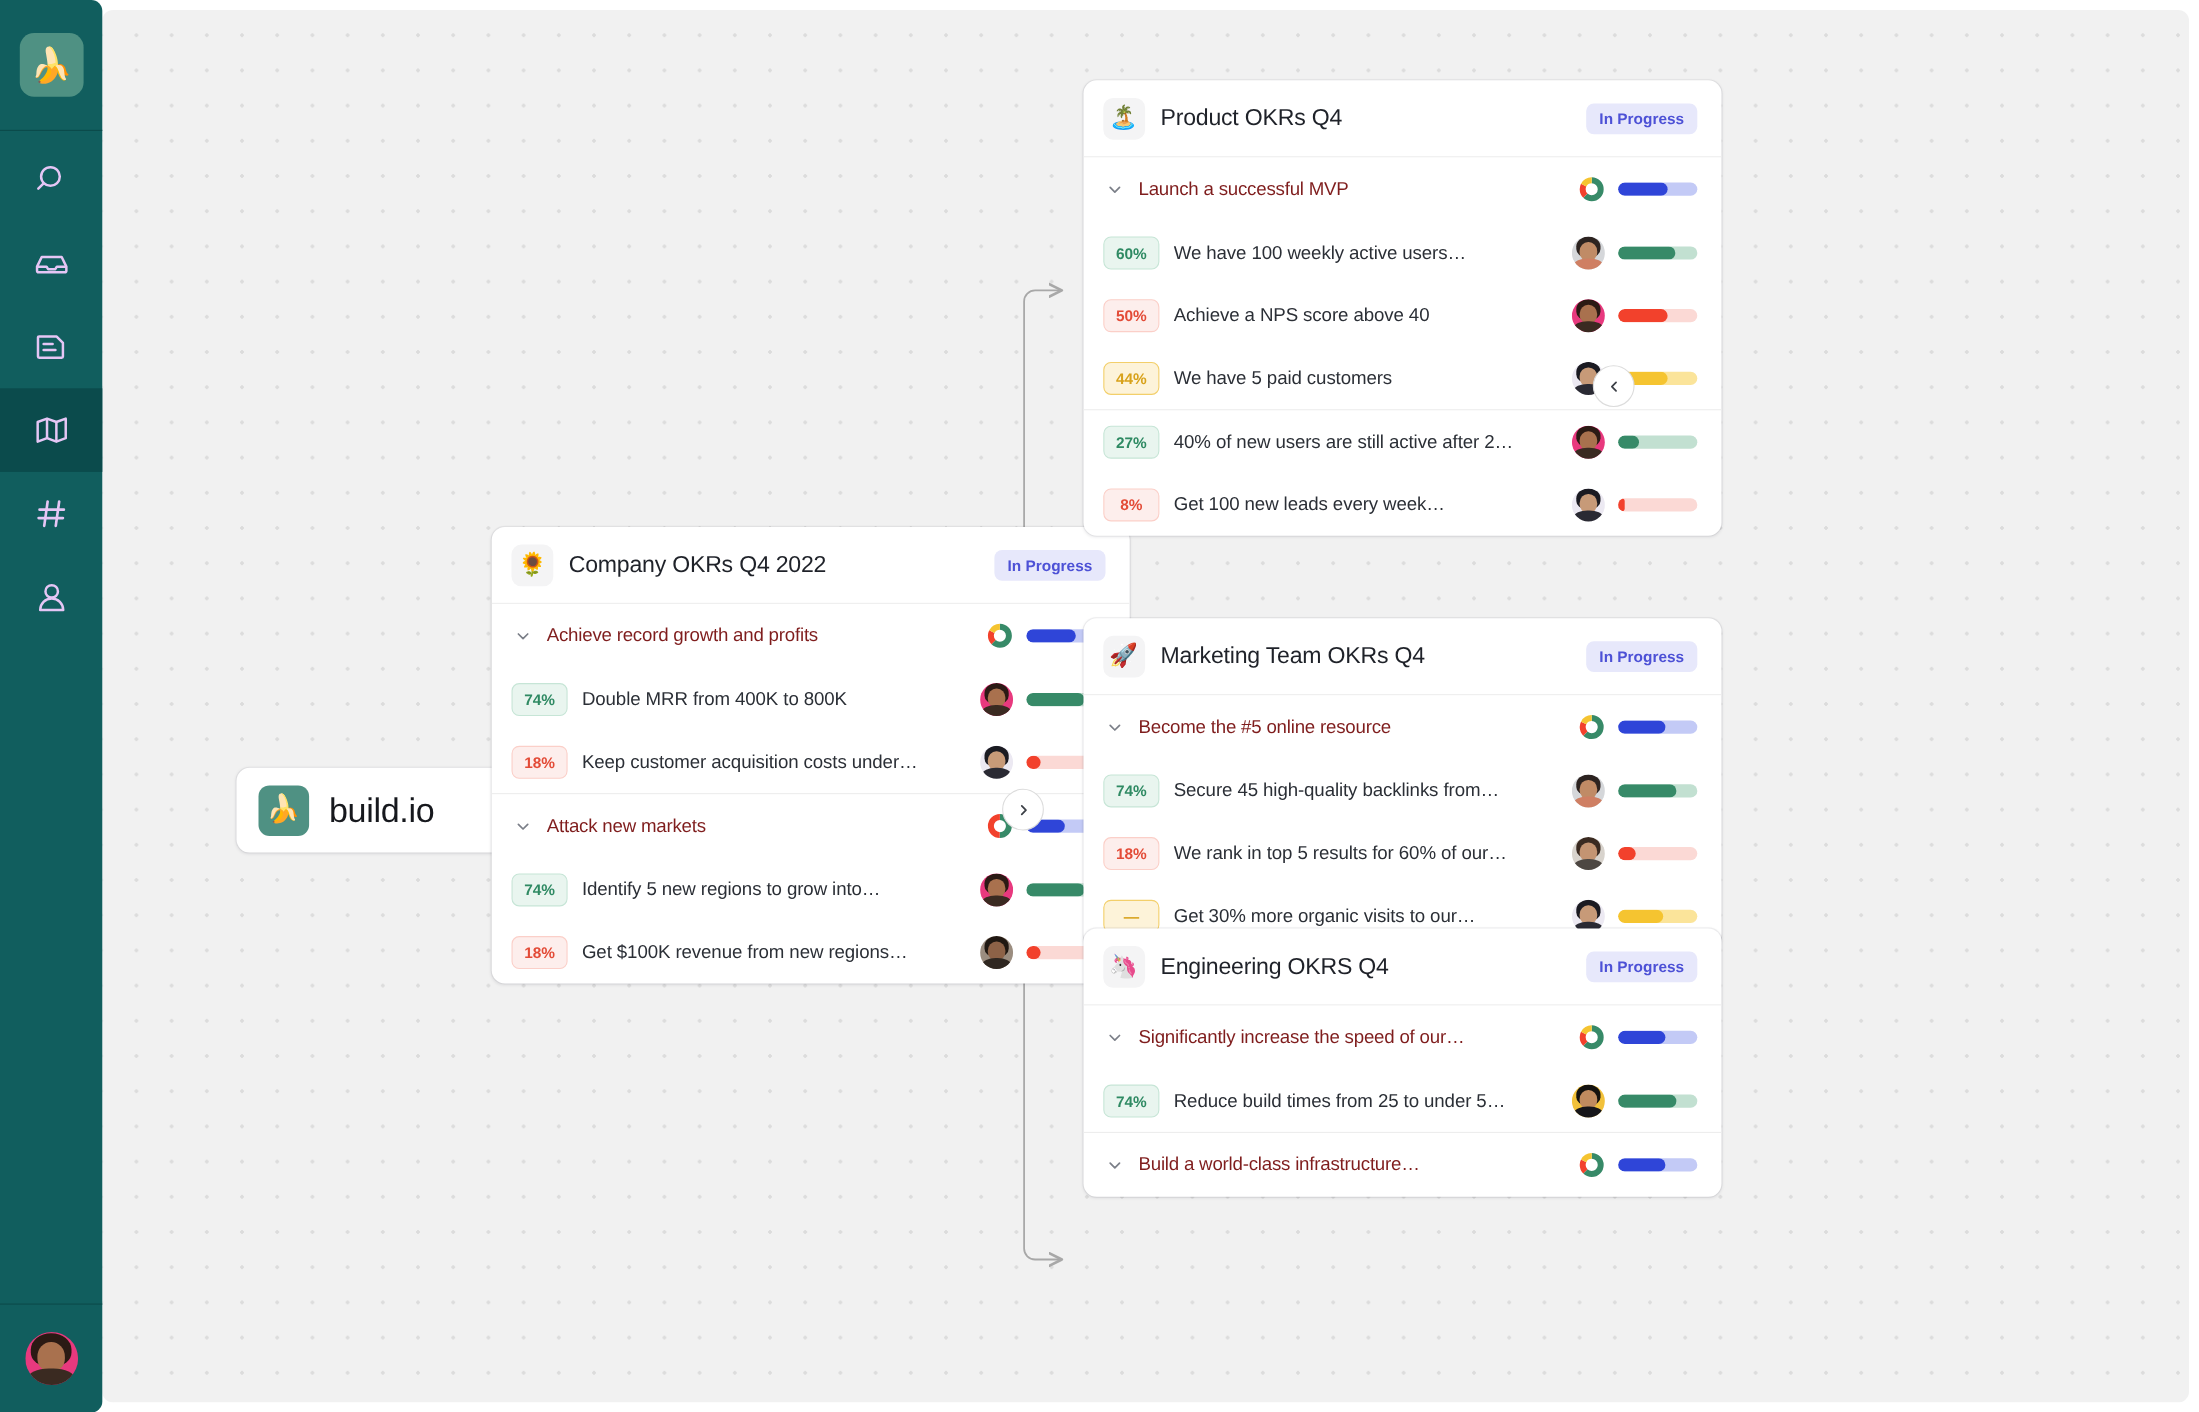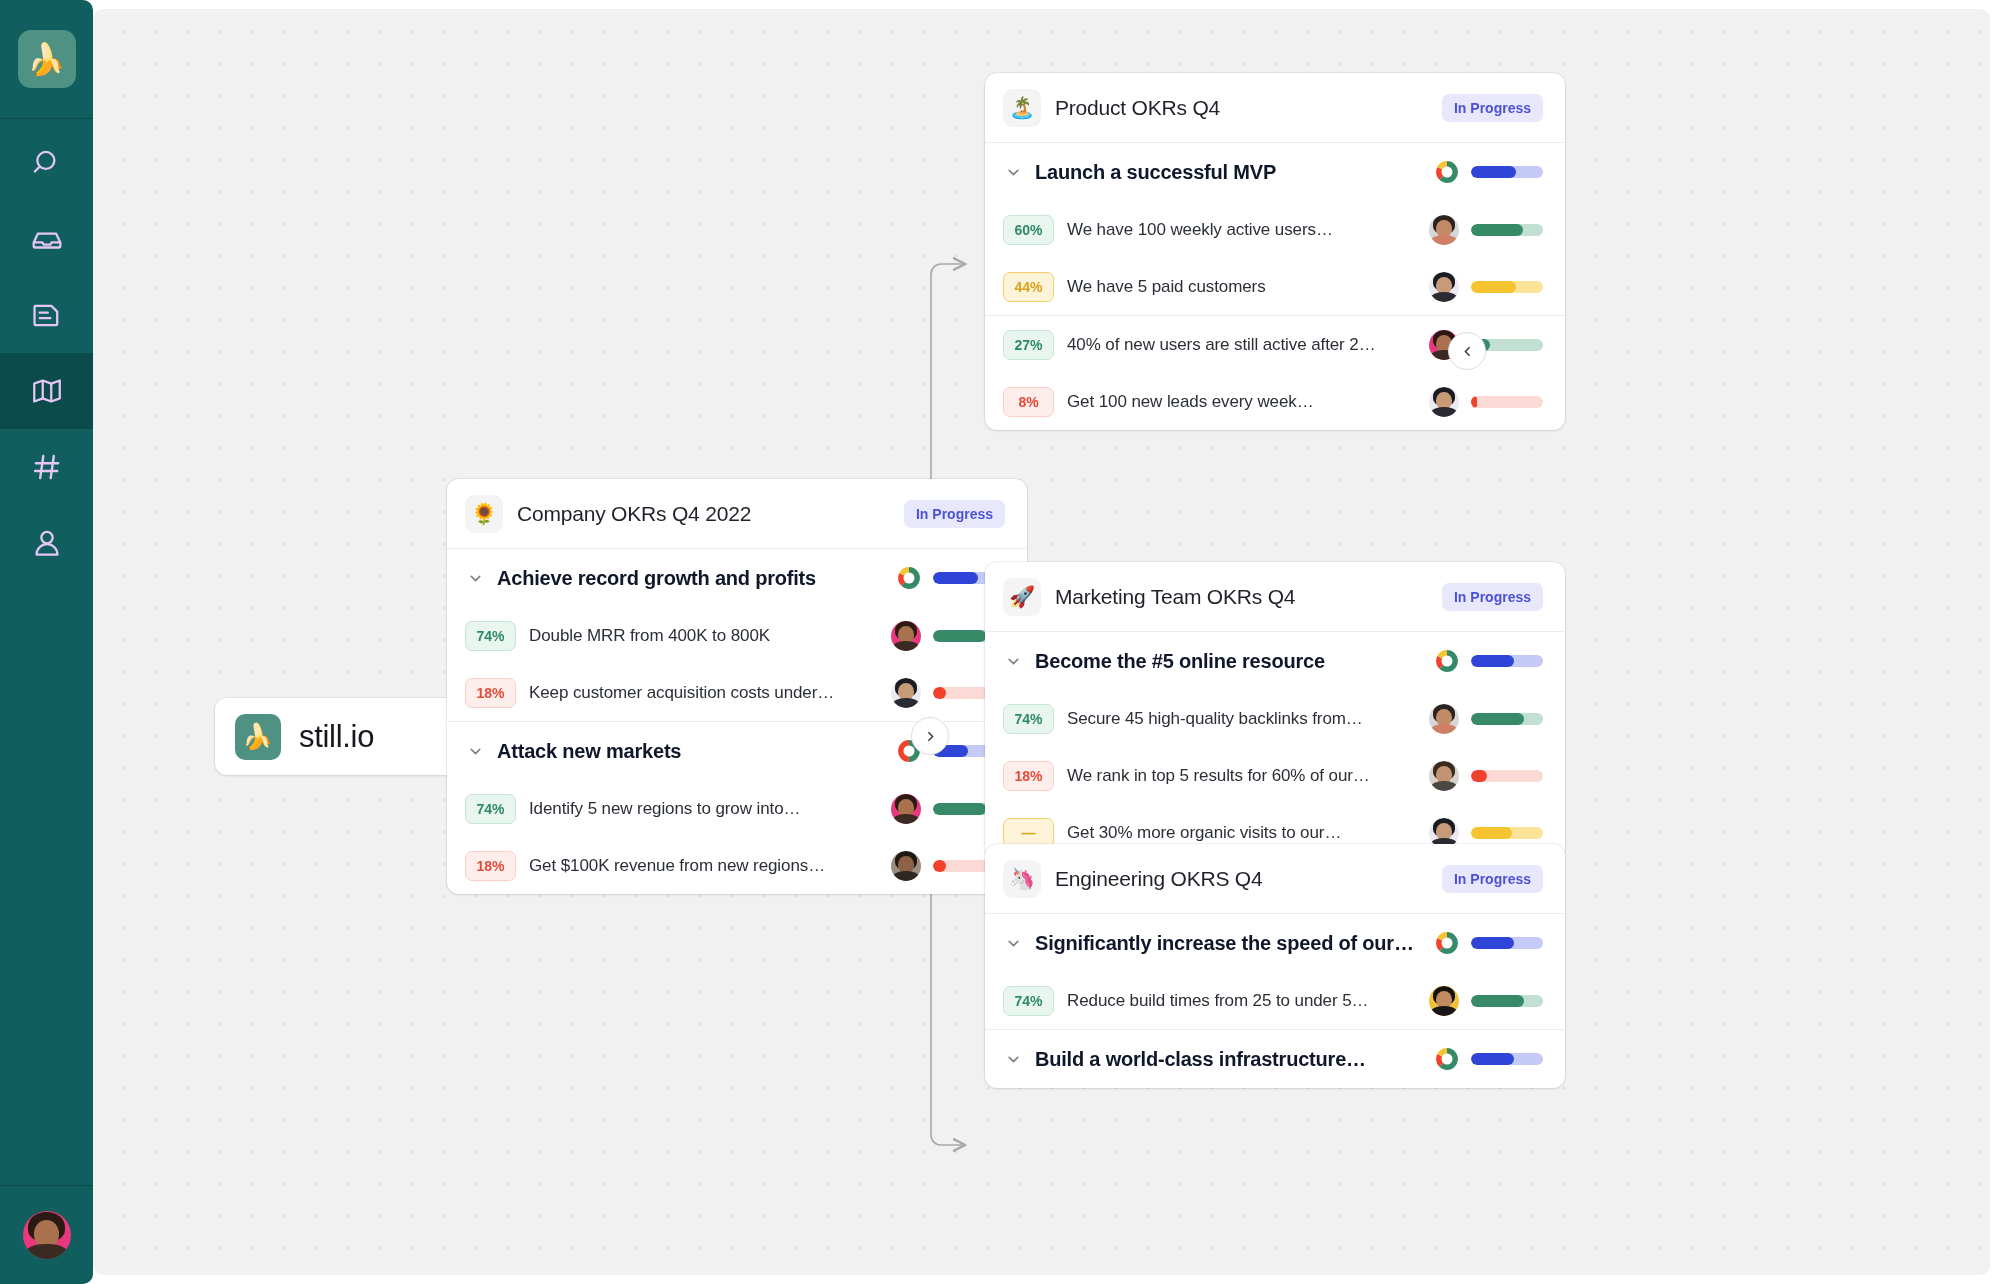--- a/index.html
+++ b/index.html
@@ -157,21 +157,21 @@
     display: flex; align-items: center;
     padding: 0 22px 0 18px;
     gap: 12px;
   }
   .chev {
     width: 20px; flex: 0 0 auto; color: #7b7f88;
     display:flex; align-items:center; justify-content:center;
   }
   .obj-title {
     flex: 1 1 auto;
-    font-size: 20px; font-weight: 700; color: #0f172a; letter-spacing: -.2px;
+    font-size: 17px; font-weight: 400; color: #7f1d1d; letter-spacing: -.2px;
     white-space: nowrap; overflow: hidden; text-overflow: ellipsis;
   }
   .kr-row {
     height: 57px;
     display: flex; align-items: center;
     padding: 0 22px 0 18px;
     gap: 13px;
   }
   .pill {
     flex: 0 0 auto;
@@ -320,21 +320,21 @@
     </div>
 
     <div class="canvas-btn" style="left:1355px; top:323px;">
       <svg width="13" height="13" viewBox="0 0 24 24" fill="none" stroke="currentColor" stroke-width="3" stroke-linecap="round" stroke-linejoin="round">
           <polyline points="15 5 8 12 15 19"></polyline>
         </svg>
     </div>
 
     <div id="root-node" style="left:122px; top:689px;">
       <div class="rn-tile">🍌</div>
-      <div class="rn-label">still.io</div>
+      <div class="rn-label">build.io</div>
     </div>
 
     <div id="cards-layer">
         <div class="card" style="left: 354px; top: 470px; width: 580px;">
           <div class="card-head">
             <div class="emoji-tile">🌻</div>
             <div class="card-title">Company OKRs Q4 2022</div>
             <div class="badge">In Progress</div>
           </div>
           <div class="section">
@@ -481,20 +481,37 @@
                     <div class="skin" style="background:#c08b66"></div>
                     <div class="body" style="background:#cf7f63"></div>
                   </div>
                 </div>
                 <div class="bar green">
                   <div class="fill" style="width: 72%;"></div>
                 </div>
               </div>
             </div>
             <div class="kr-row">
+              <span class="pill red">50%</span>
+              <span class="kr-title">Achieve a NPS score above 40</span>
+              <div class="meta">
+                <div class="av av-30">
+                  <div class="face">
+                    <div class="bg" style="background:#e8397e"></div>
+                    <div class="hair" style="background:#2b1a14"></div>
+                    <div class="skin" style="background:#a9714e"></div>
+                    <div class="body" style="background:#3a2a21"></div>
+                  </div>
+                </div>
+                <div class="bar red">
+                  <div class="fill" style="width: 63%;"></div>
+                </div>
+              </div>
+            </div>
+            <div class="kr-row">
               <span class="pill yellow">44%</span>
               <span class="kr-title">We have 5 paid customers</span>
               <div class="meta">
                 <div class="av av-30">
                   <div class="face">
                     <div class="bg" style="background:#ece9f2"></div>
                     <div class="hair" style="background:#1b1b22"></div>
                     <div class="skin" style="background:#c79a78"></div>
                     <div class="body" style="background:#2a2a33"></div>
                   </div>

